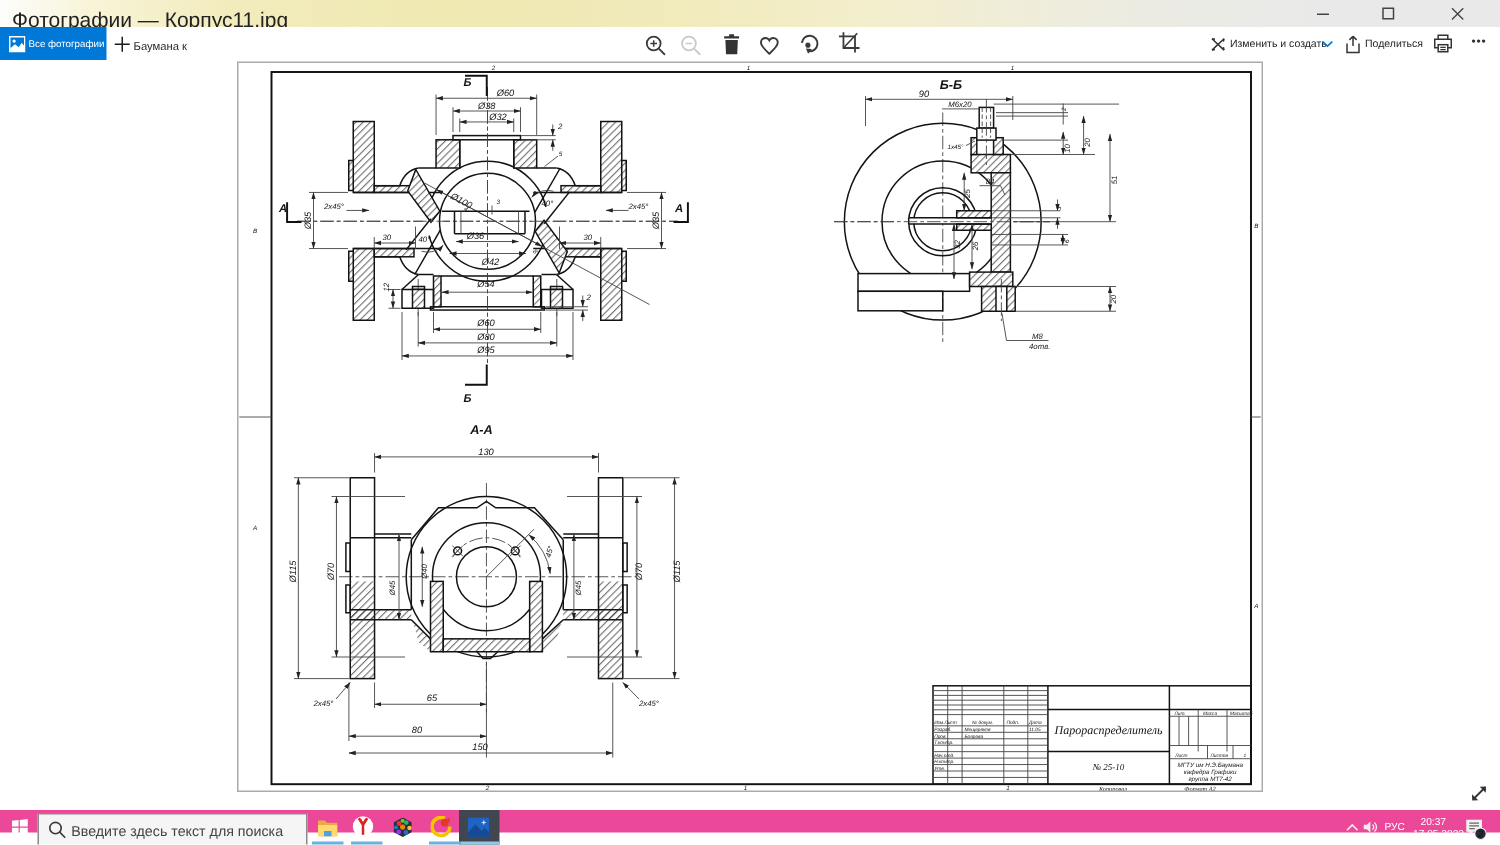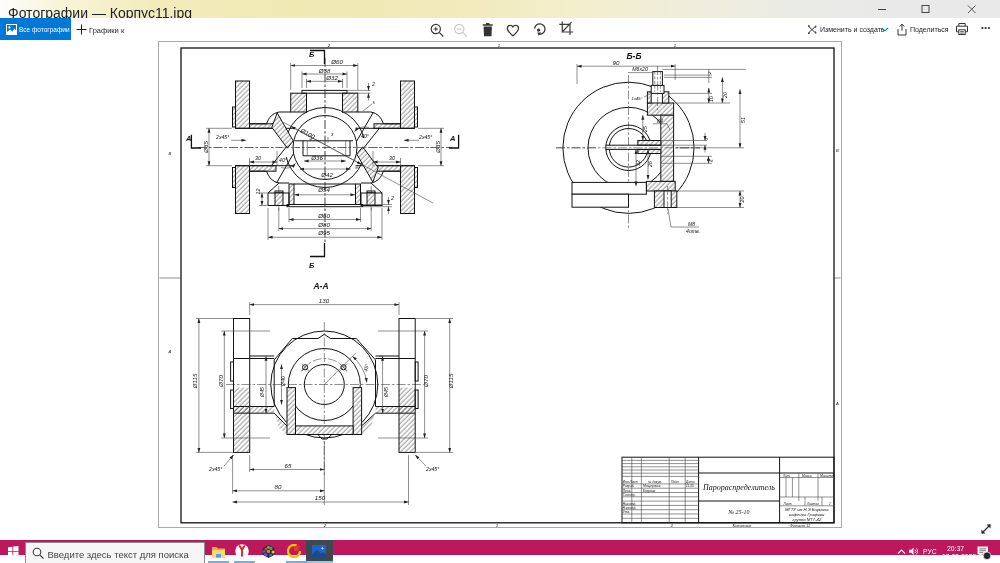--- a/index.html
+++ b/index.html
@@ -6,21 +6,21 @@
 .abs{position:absolute;}
 #titlebar{position:absolute;left:0;top:0;width:1000px;height:18px;
  background:linear-gradient(90deg,#fdfdfb 0%,#f8f4d8 6%,#f2ecbd 15%,#f0e9b2 30%,#f1eabb 45%,#f3eecb 57%,#f0edd8 67%,#ebebe3 77%,#e9e9e9 88%,#e9e9e9 100%);}
 #titlebar .t{position:absolute;left:8px;top:4.5px;font-size:14px;color:#222;}
 #toolbar{position:absolute;left:0;top:18px;width:1000px;height:22px;background:#fff;}
 #bluebtn{position:absolute;left:0;top:0;width:71px;height:22px;background:#0078d7;color:#fff;}
 #bluebtn span{position:absolute;left:19px;top:7.5px;font-size:6.5px;white-space:nowrap;}
 .addk{position:absolute;left:89px;top:7.5px;font-size:7.5px;color:#2a2a2a;}
 #canvas{position:absolute;left:0;top:40px;width:1000px;height:500px;background:#fff;}
 #sheet{position:absolute;left:158px;top:1px;width:684px;height:487px;background:#fff;border:1px solid #aaa;}
-#taskbar{position:absolute;left:0;top:540px;width:1000px;height:15px;background:#be185d;}
+#taskbar{position:absolute;left:0;top:540px;width:1000px;height:15px;background:#ec4899;}
 #search{position:absolute;left:25px;top:1.5px;width:180px;height:21.5px;background:#f5f5f5;border:1px solid #8a8a8a;border-bottom:none;}
 #search .st{position:absolute;left:21.5px;top:6px;font-size:9.5px;color:#444;}
 .tray{position:absolute;color:#fff;}
 .ul{position:absolute;top:21px;height:2px;background:#6cb2e0;}
 .icotxt{position:absolute;top:7.5px;font-size:7px;color:#1f1f1f;}
 </style></head>
 <body>
 <div id="titlebar">
     <div class="t">Фотографии — Корпус11.jpg</div>
 <svg class="abs" style="left:872px;top:0" width="110" height="18">
@@ -34,21 +34,21 @@
   <svg class="abs" style="left:6px;top:6px" width="11" height="11">
         <rect x="0.5" y="0.5" width="10" height="10" fill="none" stroke="#fff" stroke-width="1"></rect>
         <circle cx="3.4" cy="3.4" r="1.1" fill="#fff"></circle>
         <path d="M0.5 8.5 L4 5.5 L6.5 7.5 L8.5 4.5 L10.5 7 V10.5 H0.5 Z" fill="#fff"></path>
       </svg>
   <span>Все фотографии</span>
  </div>
  <svg class="abs" style="left:76px;top:5.5px" width="11" height="11">
       <path d="M5.5 0.5 V10.5 M0.5 5.5 H10.5" stroke="#1a1a1a" stroke-width="1"></path>
     </svg>
- <div class="addk">Графики к</div>
+ <div class="addk">Баумана к</div>
  <svg class="abs" style="left:428px;top:3px" width="150" height="17" fill="none" stroke="#3a3a3a" stroke-width="1.2">
   <g>
         <circle cx="7.8" cy="8" r="4.6"></circle>
         <line x1="11.2" y1="11.4" x2="15.3" y2="15.5"></line>
         <path d="M5.6 8 h4.4 M7.8 5.8 v4.4" stroke-width="1"></path>
       </g>
   <g stroke="#c9c9c9">
         <circle cx="31.3" cy="8" r="4.6"></circle>
         <line x1="34.7" y1="11.4" x2="38.8" y2="15.5"></line>
         <path d="M29.1 8 h4.4" stroke-width="1"></path>

